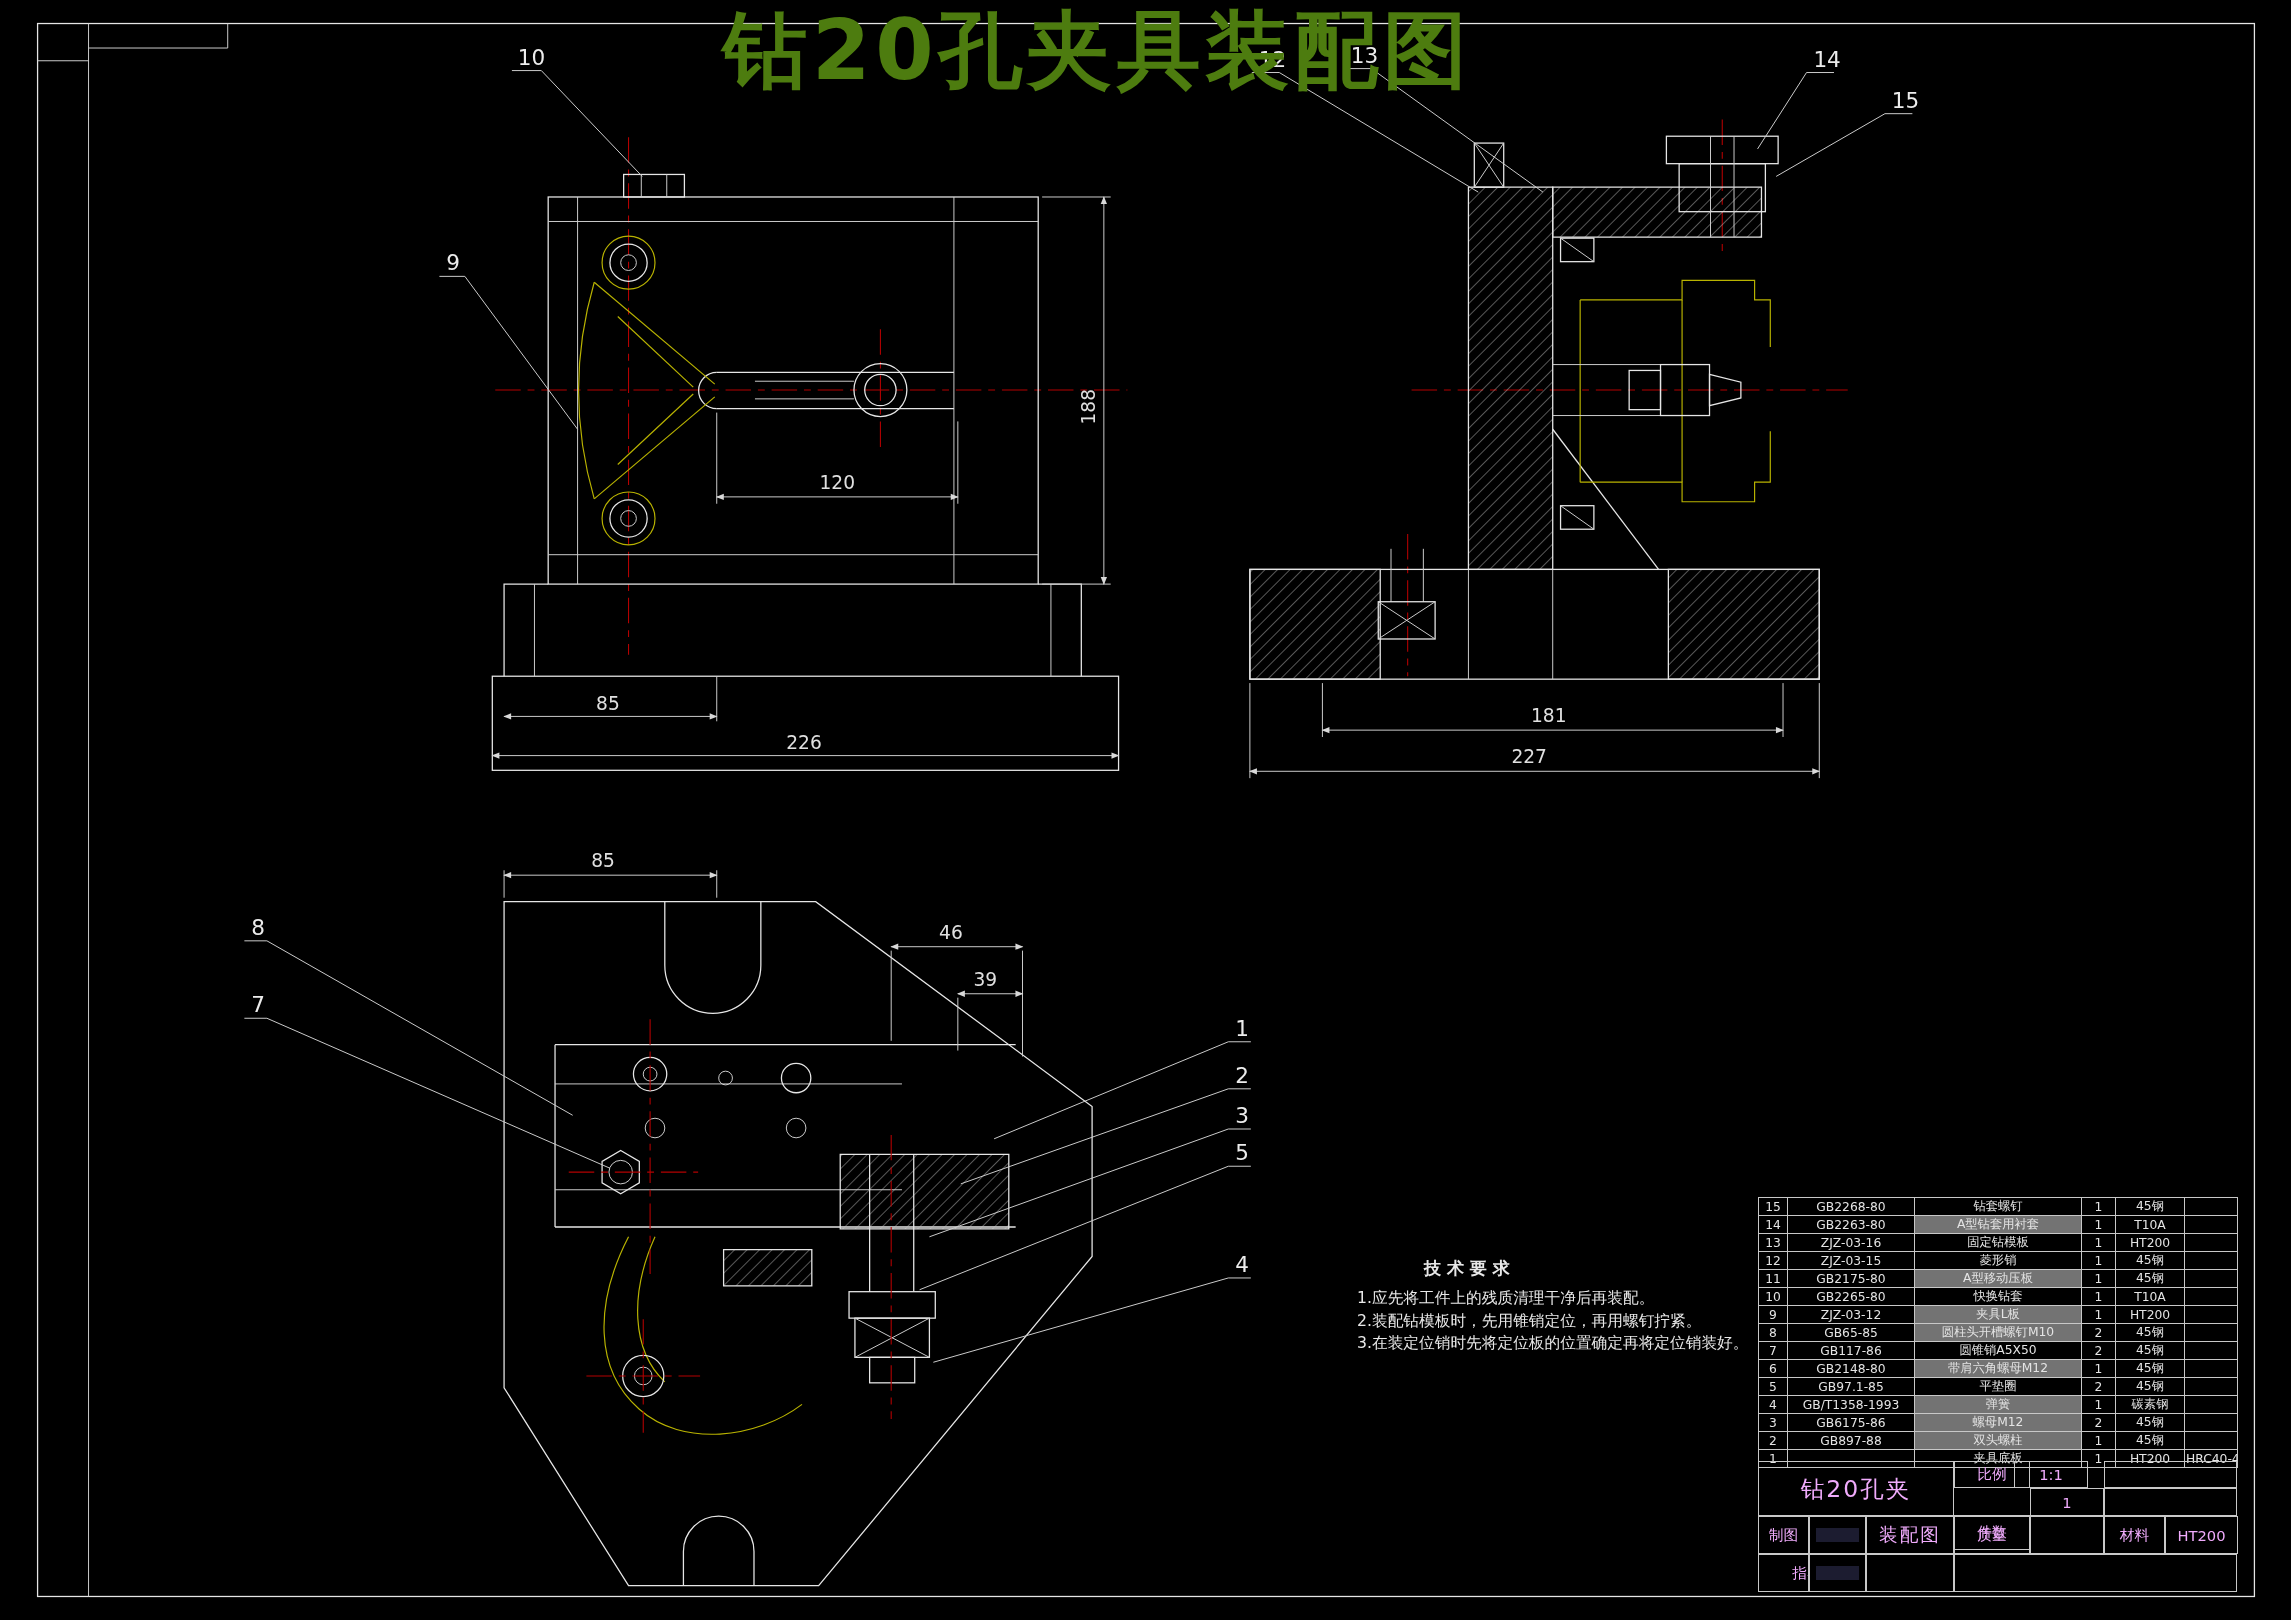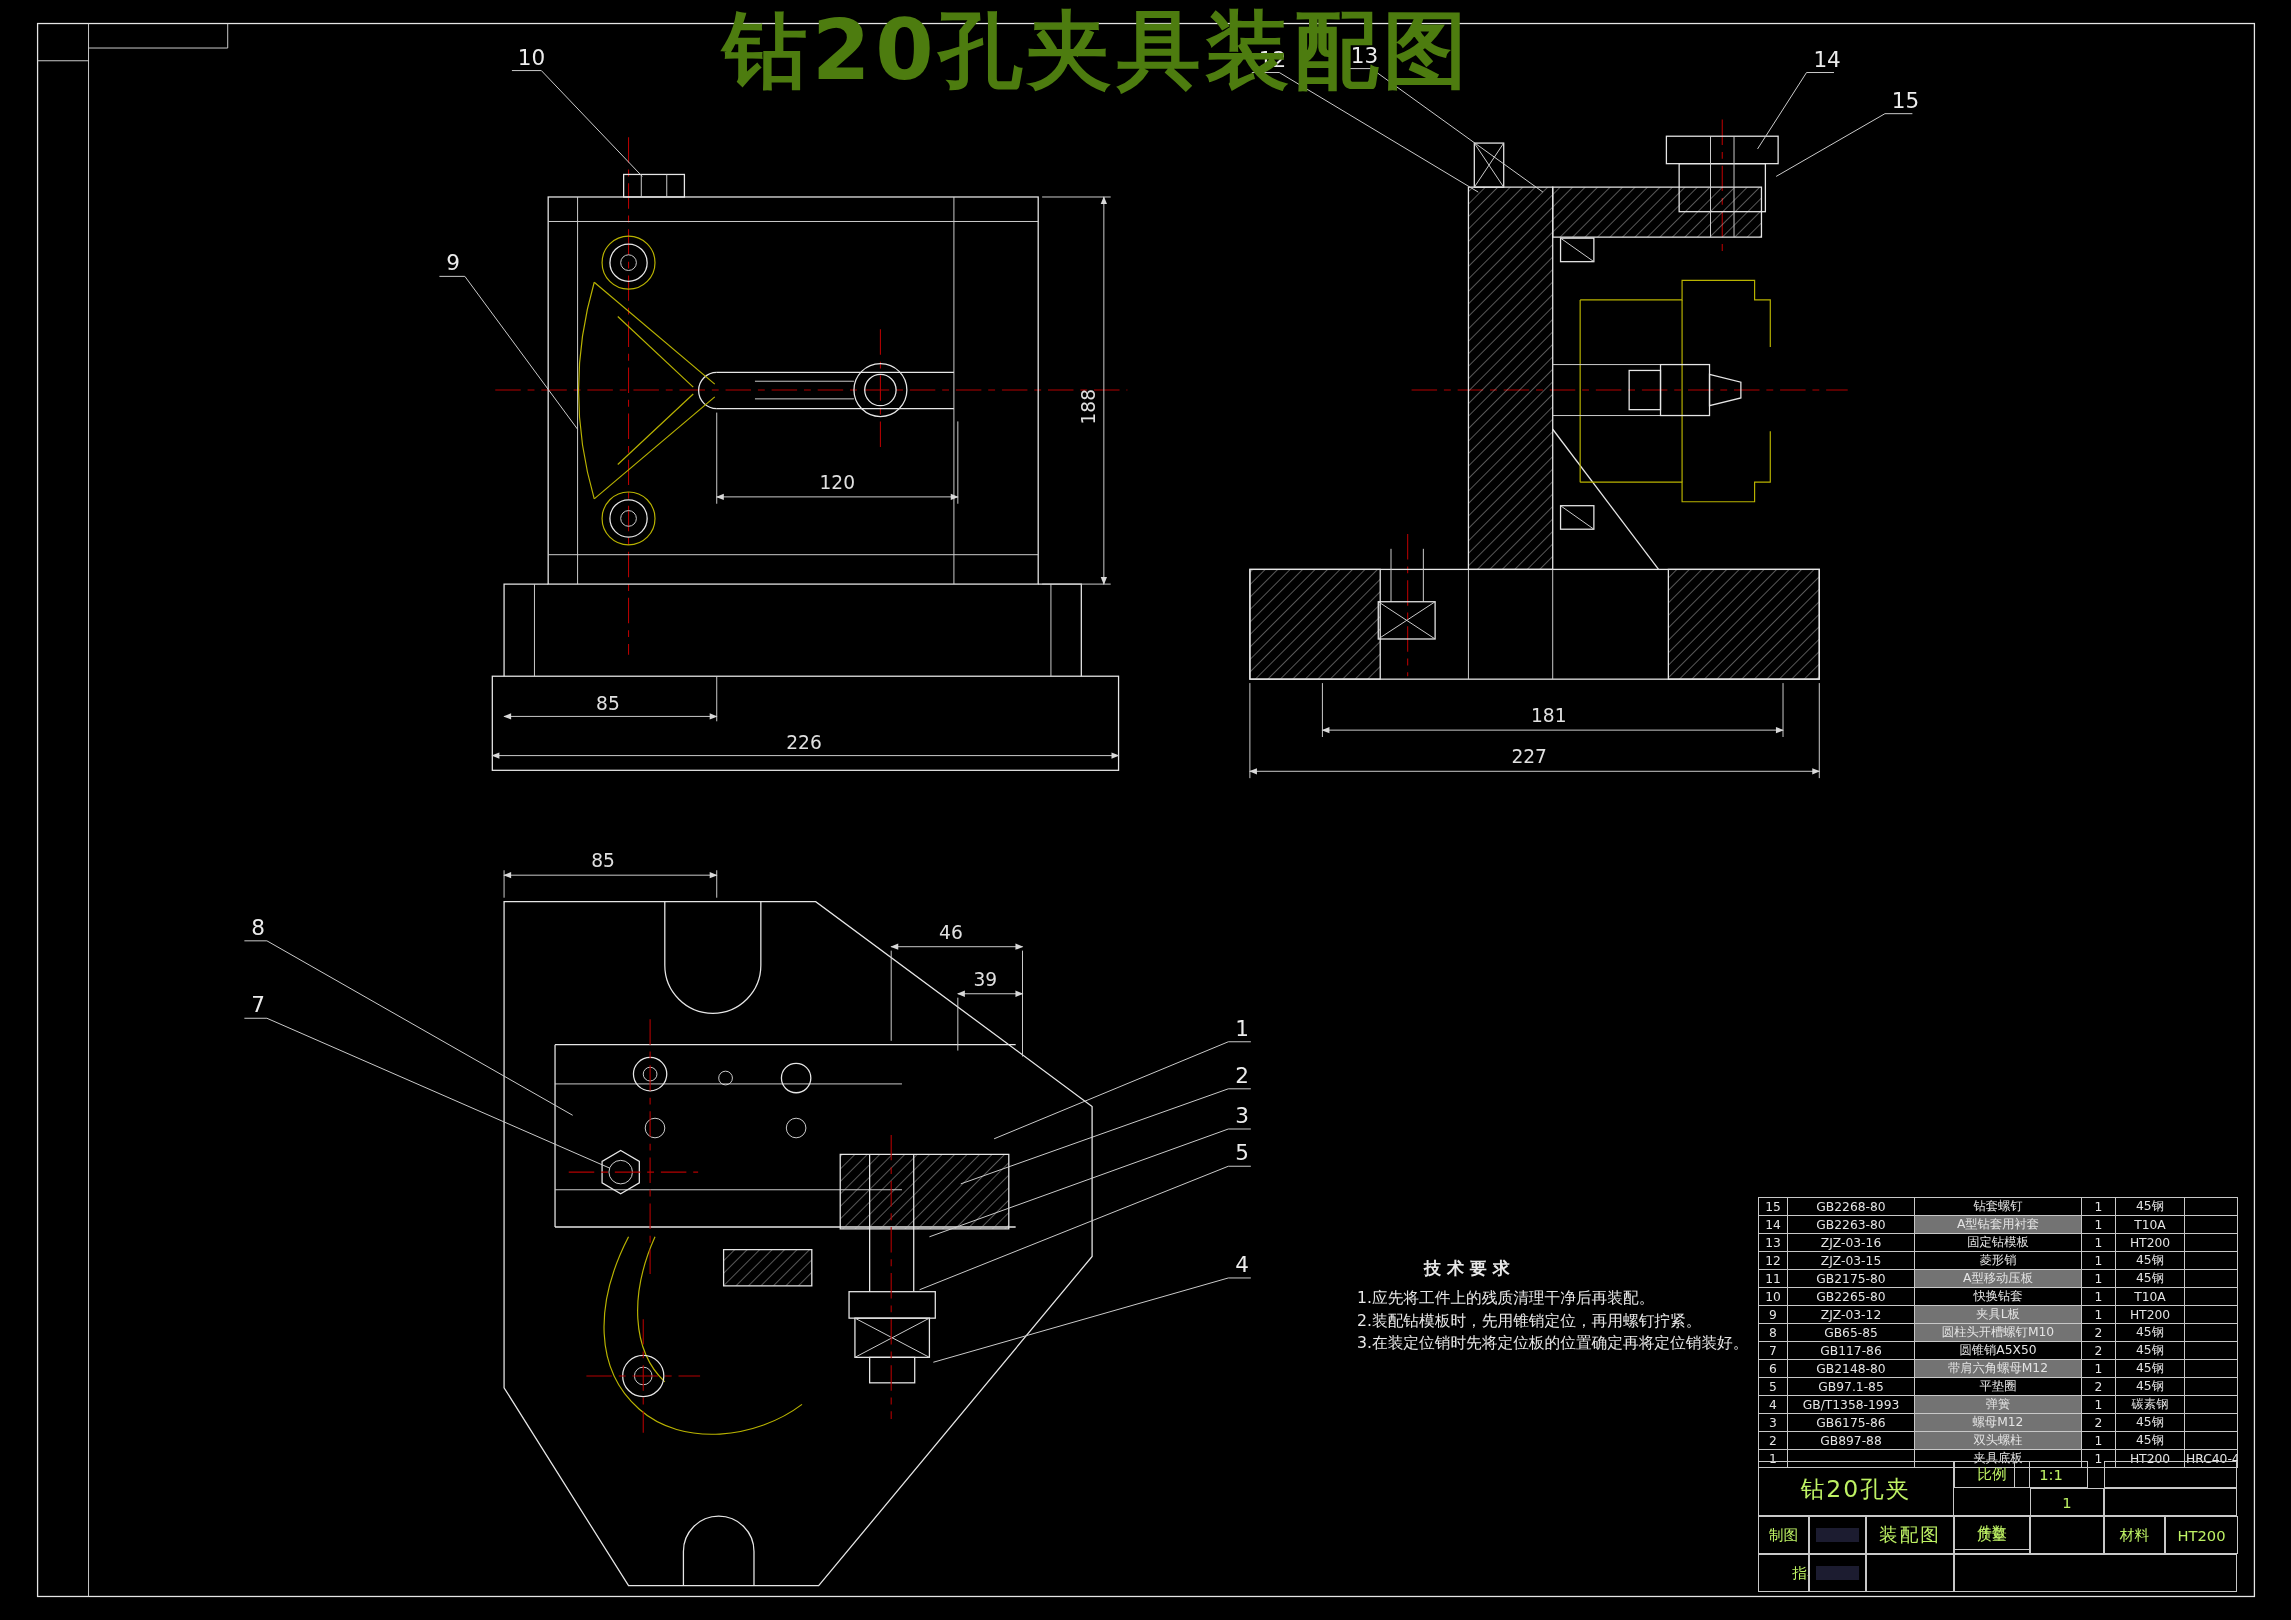--- a/index.html
+++ b/index.html
@@ -16,21 +16,21 @@
   text.callout{fill:#ececec;font-size:22px;font-family:"DejaVu Sans",sans-serif;}
   #title{position:absolute;left:723px;top:3.9px;color:#4d7c0f;font-size:84px;font-weight:bold;
          letter-spacing:4.9px;white-space:nowrap;line-height:1.1;}
   #techreq{position:absolute;left:1357px;top:1257px;color:#e8e8e8;}
   #techreq .tr-head{font-size:17px;font-weight:bold;margin-left:67px;margin-bottom:7px;letter-spacing:5.9px;}
   #techreq .tr-line{font-size:15.7px;line-height:22.5px;white-space:nowrap;}
   #parts{position:absolute;left:1758px;top:1197px;border-collapse:collapse;table-layout:fixed;width:479px;}
   #parts td{border:1px solid #c8c8c8;color:#e4e4e4;font-size:12.3px;height:16.7px;padding:0 1px;
             text-align:center;white-space:nowrap;overflow:hidden;}
   #parts .hl{background:#737373;}
-  #tblock{position:absolute;left:1758px;top:1461px;width:479px;height:131px;color:#bef264;}
+  #tblock{position:absolute;left:1758px;top:1461px;width:479px;height:131px;color:#f0abfc;}
   .tb-cell{position:absolute;border:1px solid #c8c8c8;box-sizing:border-box;display:flex;
            align-items:center;justify-content:center;font-size:14.7px;white-space:nowrap;overflow:hidden;}
   .tb-big{font-size:23.5px;letter-spacing:2px;}
   .tb-doc{font-size:18.6px;letter-spacing:2px;}
   .redact{width:43px;height:14.7px;background:#1c1c30;}
 </style>
 </head>
 <body>
 
 <div id="sheet">

